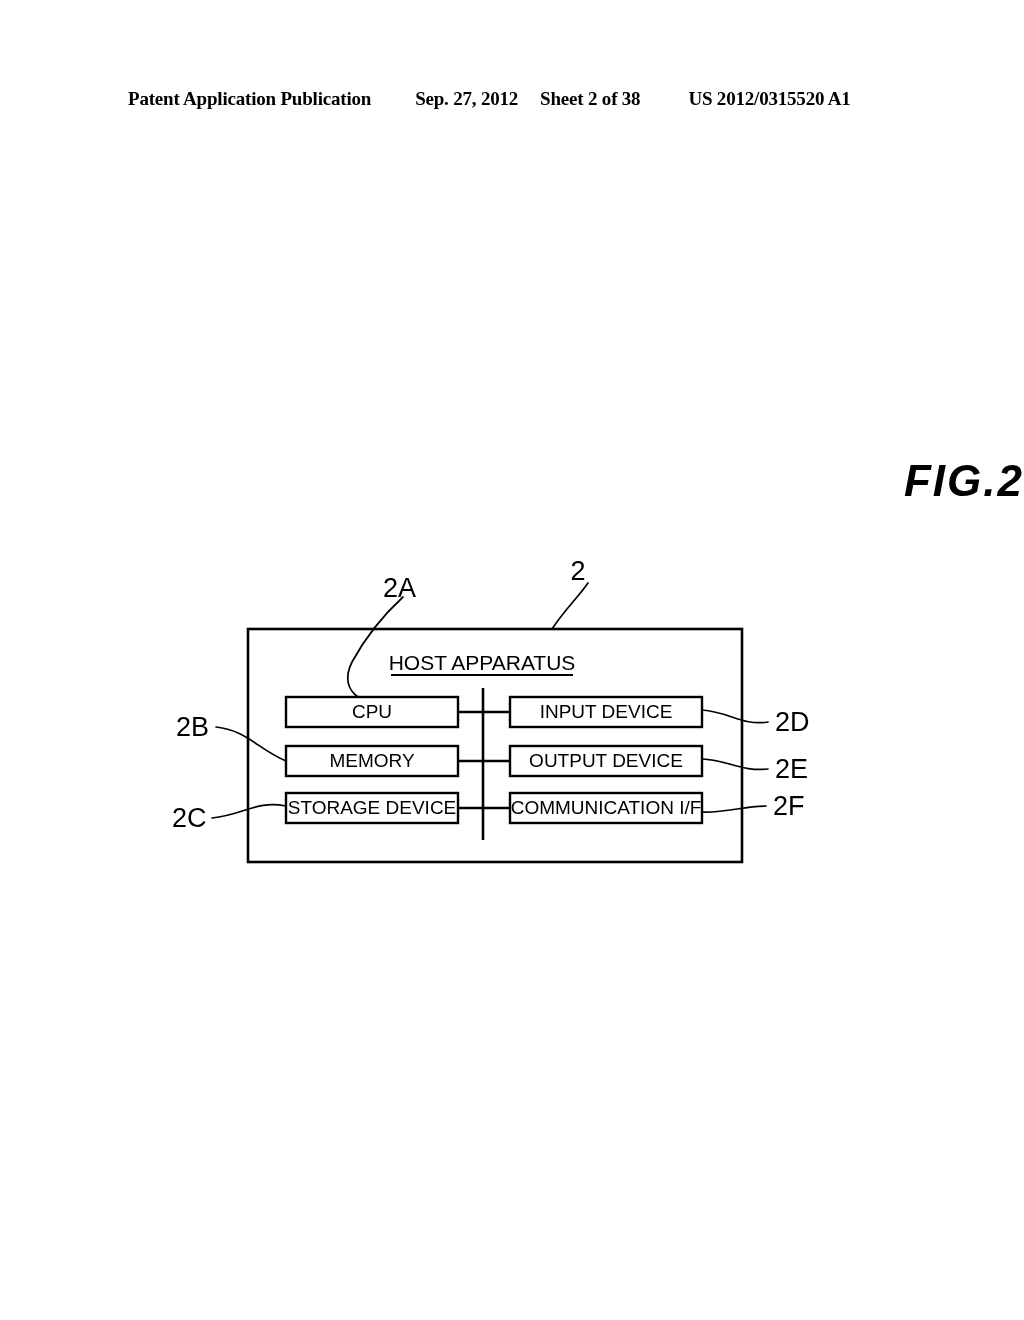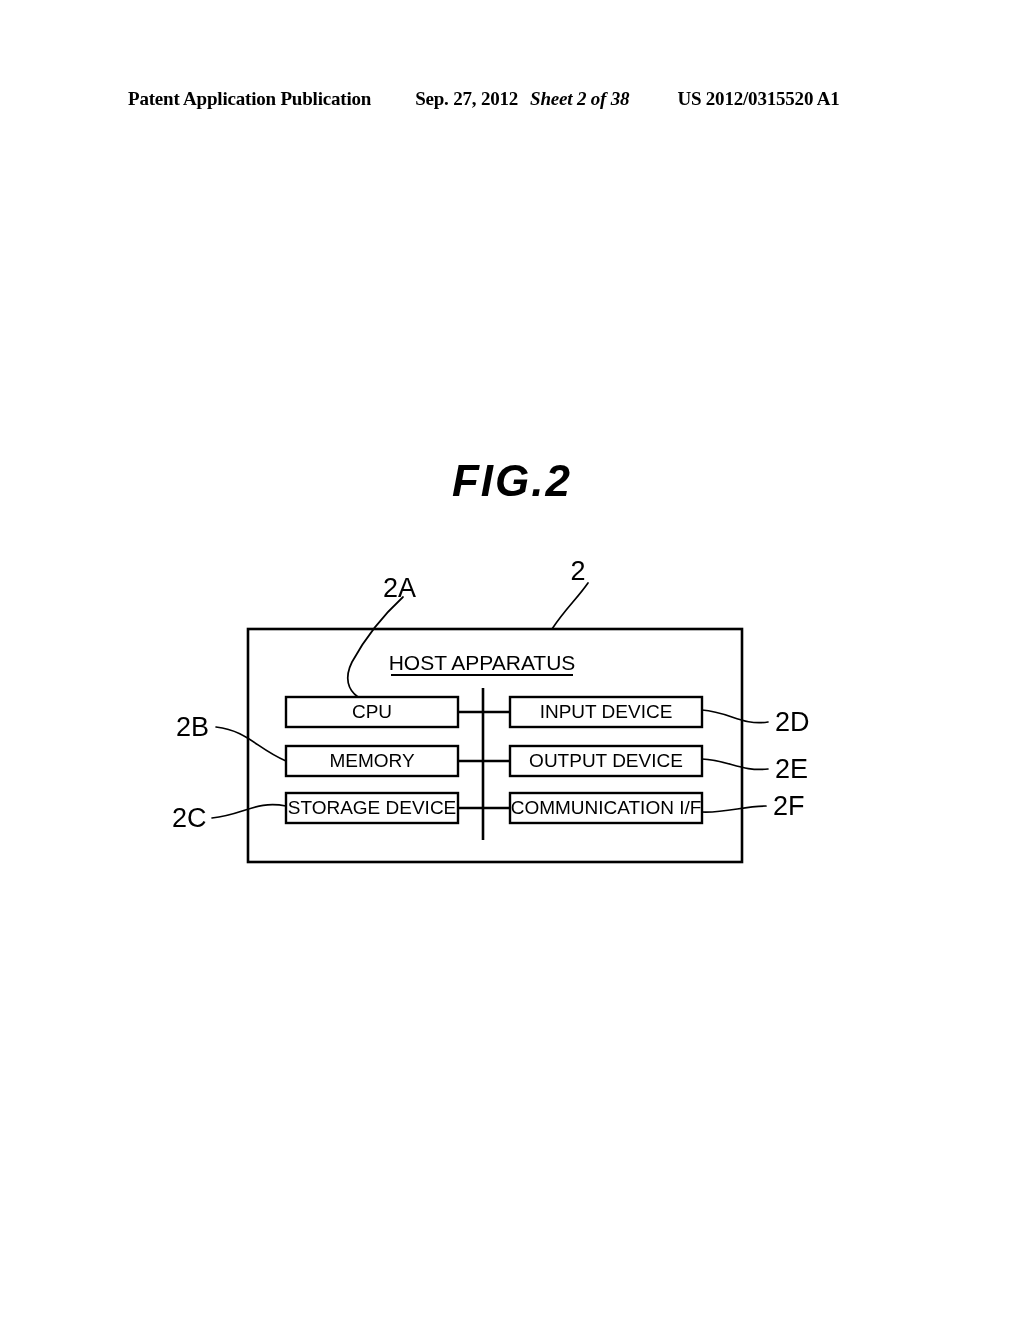--- a/index.html
+++ b/index.html
@@ -35,31 +35,31 @@
     display: flex;
     align-items: center;
     font-family: "Liberation Serif", serif;
     font-weight: bold;
     font-size: 19px;
     letter-spacing: -0.2px;
     white-space: nowrap;
     color: #000;
   }
   #patent-header .hdr-pub      { margin-right: 44px; }
-  #patent-header .hdr-date     { margin-right: 12px; }
-  #patent-header .hdr-sheet    { margin-right: 48px; font-style: italic; }
+  #patent-header .hdr-date     { margin-right: 22px; }
+  #patent-header .hdr-sheet    { margin-right: 48px; }
   #patent-header .hdr-number   { }
 
   
   #figure-title {
     position: absolute;
     left: 0;
     top: 456px;
     width: 1024px;
-    text-align: center;
+    text-align: right;
     font-family: "Liberation Sans", sans-serif;
     font-weight: bold;
     font-style: italic;
     font-size: 44px;
     letter-spacing: 2px;
     color: #000;
   }
 
   
   #diagram-svg {

